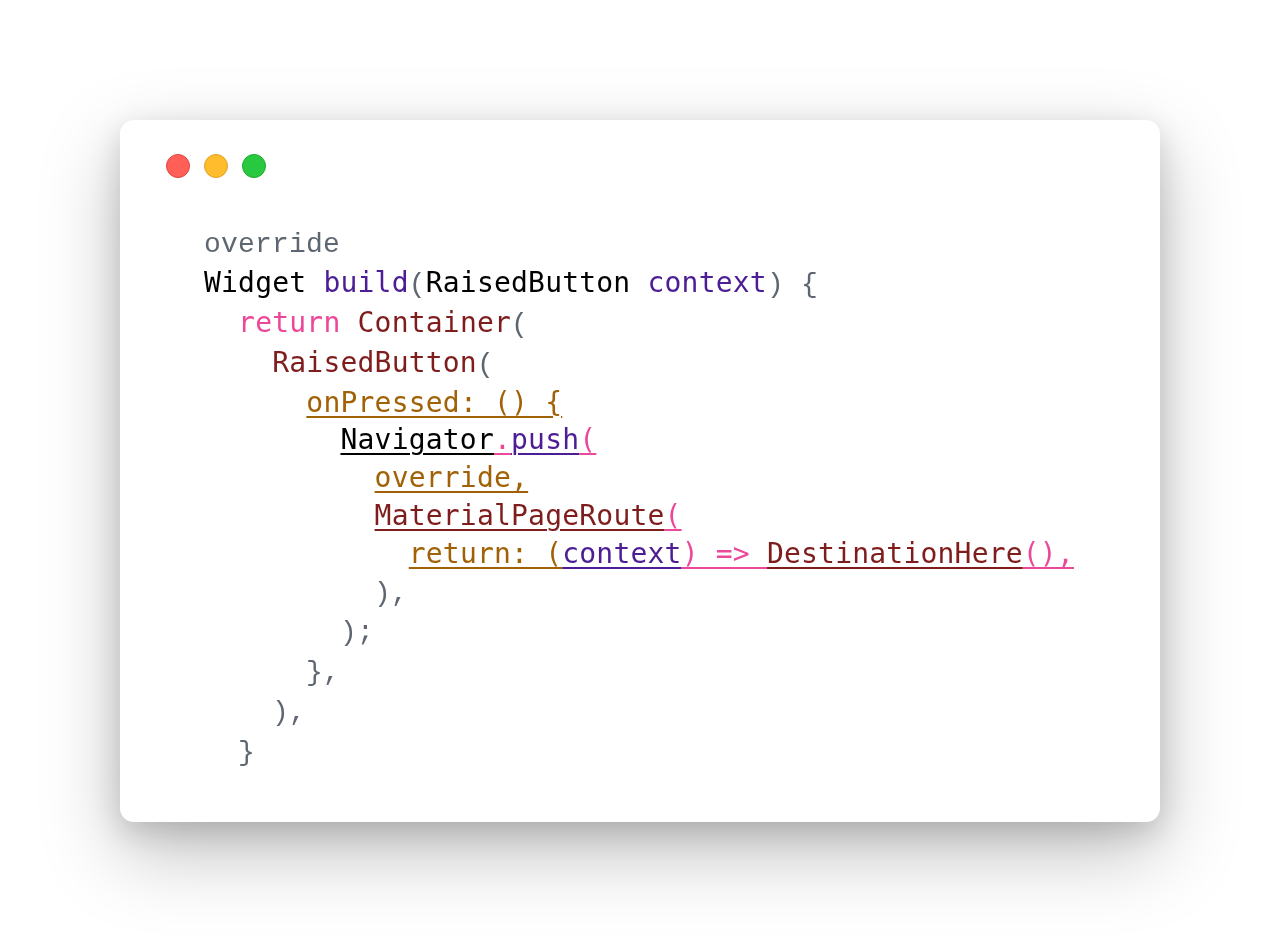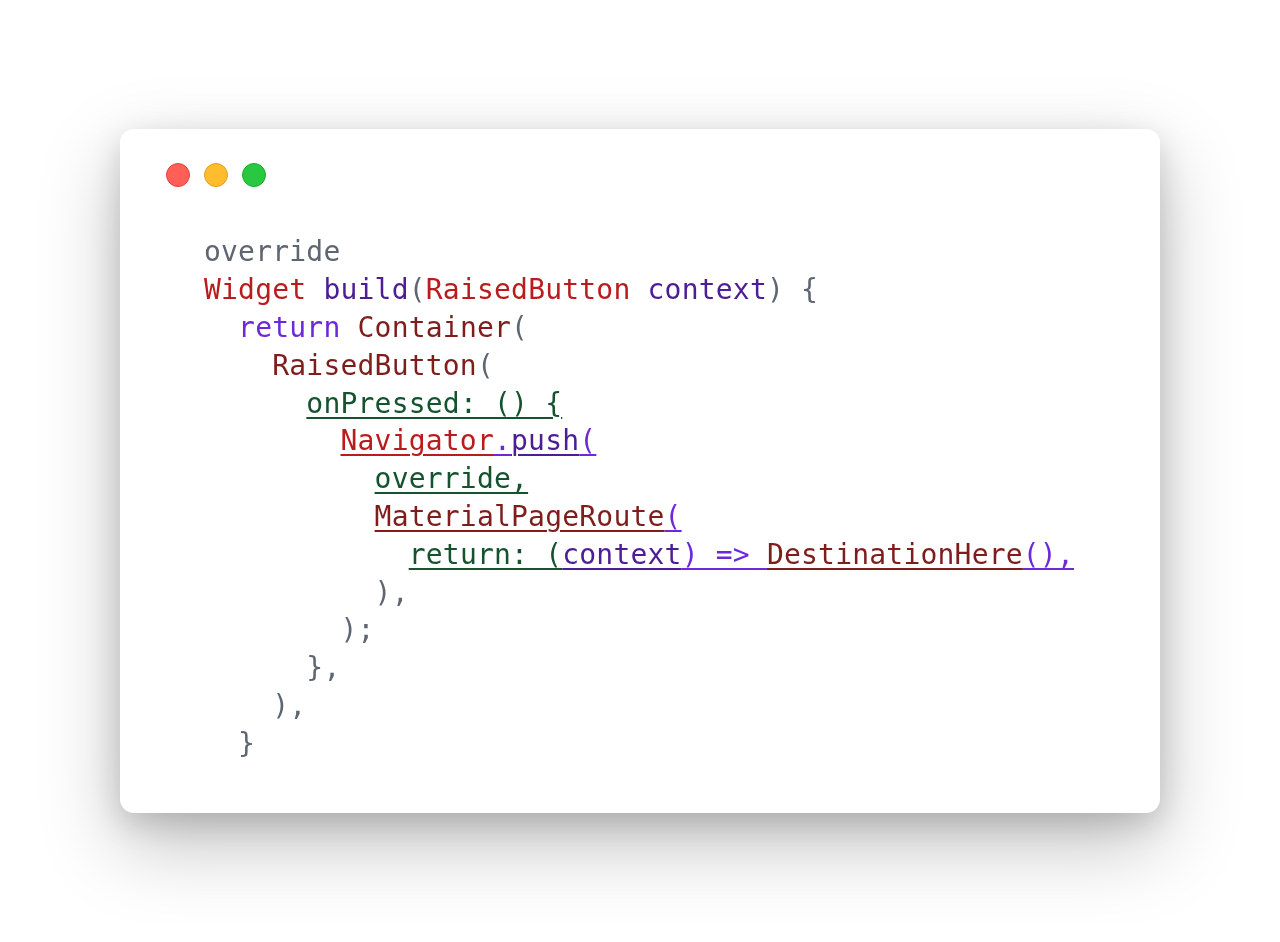--- a/index.html
+++ b/index.html
@@ -34,26 +34,26 @@
   .tb-min    { background: #ffbd2e; border: 1px solid #dfa123; }
   .tb-max    { background: #28c940; border: 1px solid #1aab29; }
   .code {
     font-size: 28px;
     line-height: 1.35;
     white-space: pre;
     padding-left: 44px;
     color: #3a3d46;
     letter-spacing: 0.2px;
   }
-  .tk-gray   { color: #5e6672; }
-  .tk-red    { color: #b91c1c; }
+  .tk-gray   { color: #5e6672; font-family: Liberation Mono, monospace; }
+  .tk-red    { color: #000000; }
   .tk-blue   { color: #4c1d95; }
   .tk-purple { color: #7f1d1d; }
-  .tk-olive  { color: #14532d; }
-  .tk-dark   { color: #6d28d9; margin-top: 42px; }
+  .tk-olive  { color: #a16207; }
+  .tk-dark   { color: #ec4899; margin-top: 42px; }
   .u { text-decoration: underline; text-decoration-thickness: 1.5px; text-underline-offset: 4px; }
 </style>
 </head>
 <body>
 
 <div class="window">
   <div class="title-bar">
     <div class="tb-dot tb-close"></div>
     <div class="tb-dot tb-min"></div>
     <div class="tb-dot tb-max"></div>

